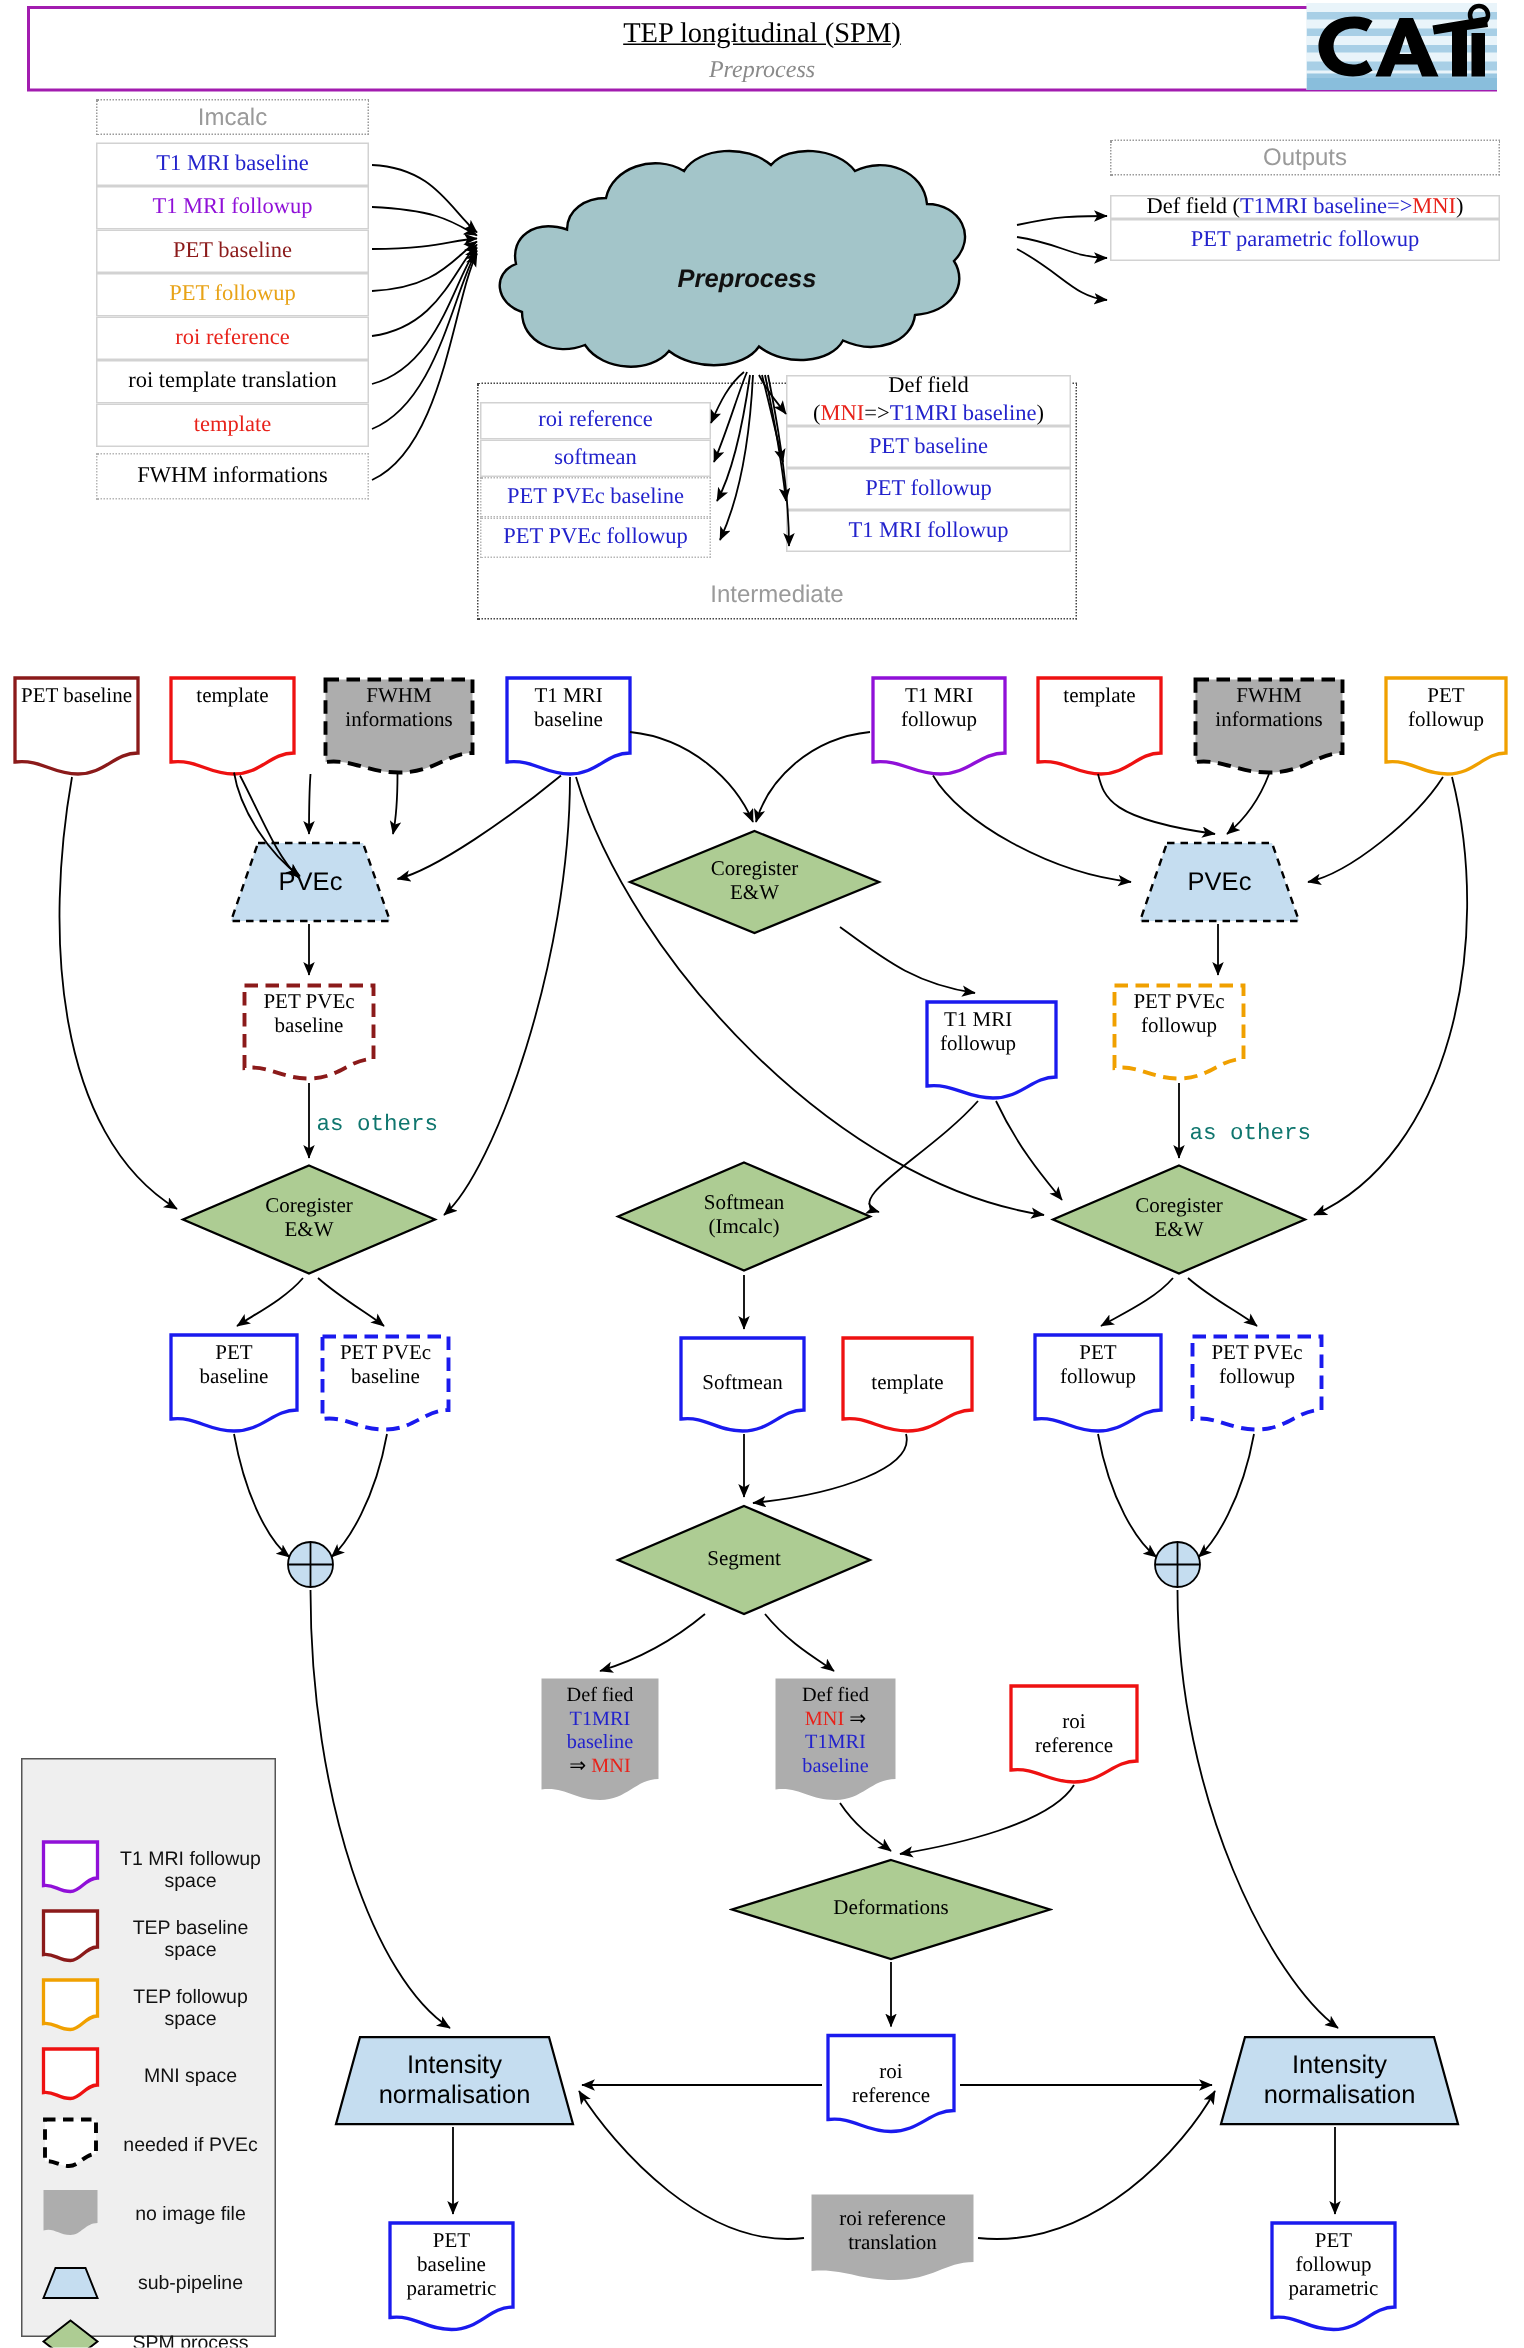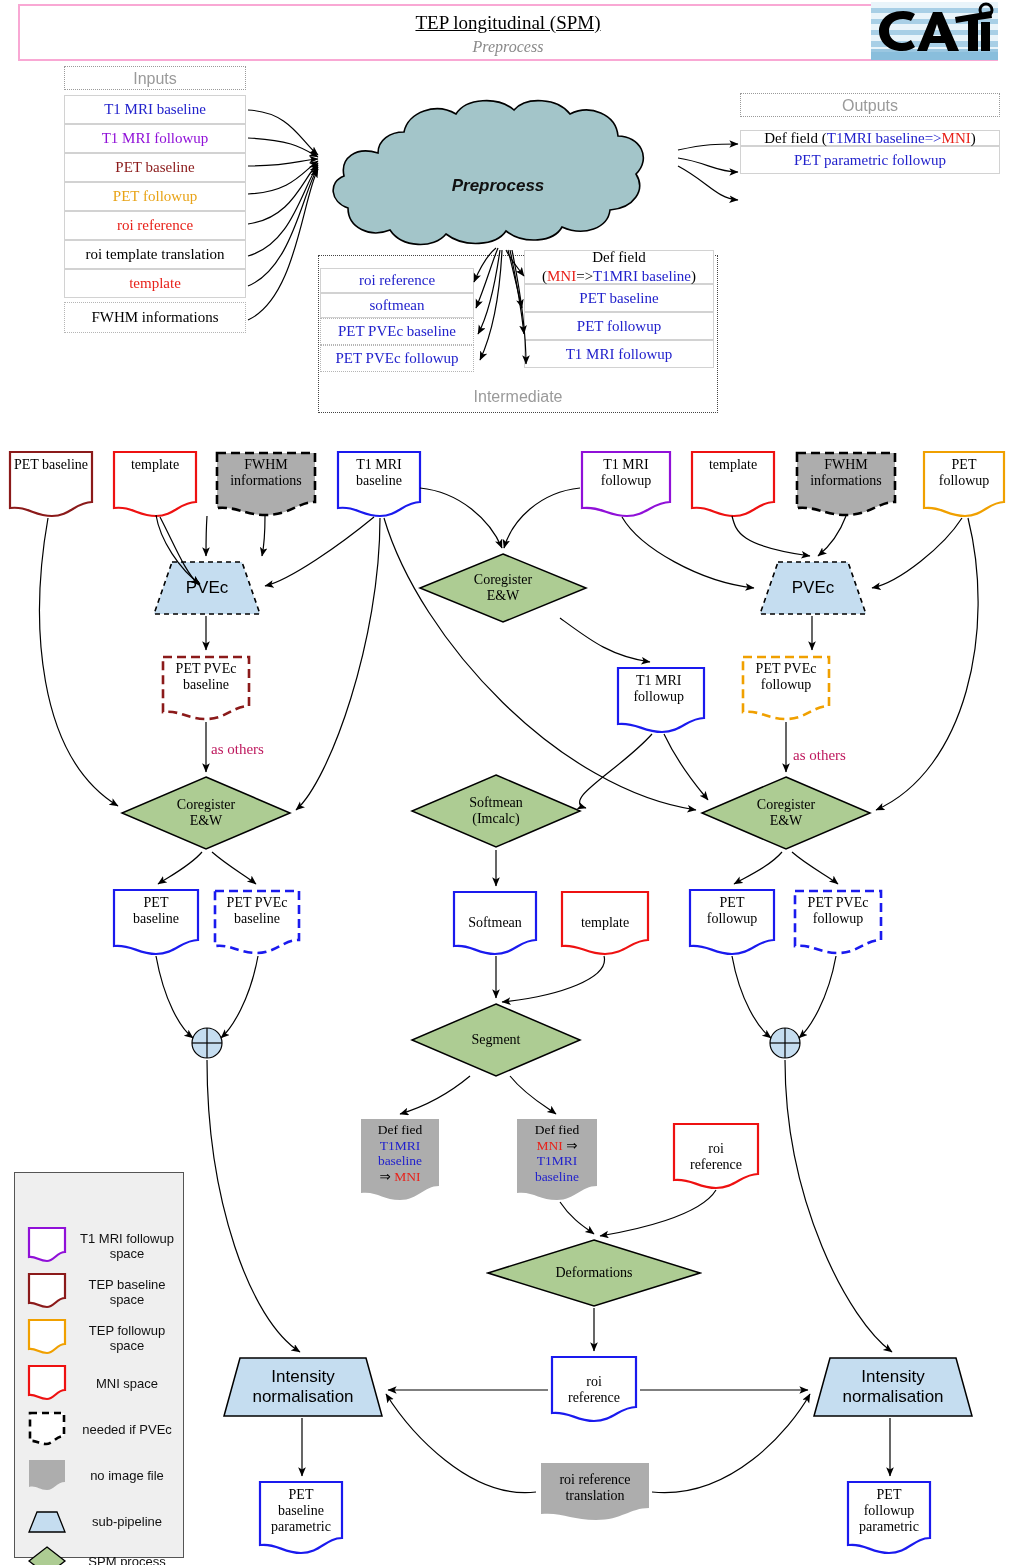--- a/index.html
+++ b/index.html
@@ -8,21 +8,21 @@
     width:1016px; height:1565px; position:relative;
     font-family:"Liberation Serif", serif;
     color:#000;
     overflow:hidden;
   }
   .abs { position:absolute; }
 
   
   #header-bar {
     left:18px; top:4px; width:980px; height:57px;
-    border:2px solid #f9a8d4; background:#fff;
+    border:2px solid #a21caf; background:#fff;
   }
   #header-title {
     position:absolute; left:0; right:0; top:6px;
     text-align:center; font-size:19px; text-decoration:underline;
     font-family:"Liberation Serif", serif;
   }
   #header-subtitle {
     position:absolute; left:0; right:0; top:32px;
     text-align:center; font-size:16px; font-style:italic; color:#8a8a8a;
     font-family:"Liberation Serif", serif;
@@ -92,22 +92,22 @@
     display:flex; align-items:center; justify-content:center;
     text-align:center; line-height:1.15;
     font-family:"Liberation Sans", sans-serif;
   }
   .trap > svg { position:absolute; left:0; top:0; }
   .trap .lbl { position:relative; z-index:2; }
 
   .junction { position:absolute; }
 
   .aslabel {
-    position:absolute; color:#be185d; font-size:15px;
-    font-family:Liberation Serif, serif; white-space:nowrap;
+    position:absolute; color:#0f766e; font-size:15px;
+    font-family:Liberation Mono, monospace; white-space:nowrap;
   }
 
   
   #legend {
     left:14px; top:1172px; width:170px; height:386px;
     border:1px solid #555; background:#efefef;
   }
   .legend-row { position:absolute; left:0; width:100%; height:46px; }
   .legend-swatch { position:absolute; left:12px; top:3px; width:40px; height:40px; }
   .legend-text {
@@ -144,21 +144,21 @@
     <g fill="#000">
       <path d="M32 9 C14 9 8 21 8 29 C8 39 16 49 31 49 C37 49 41 47 44 45 L40 38 C37 40 35 41 31 41 C23 41 18 35 18 29 C18 22 23 17 32 17 C35 17 38 18 40 19 L44 12 C41 10 37 9 32 9 Z"></path>
       <path d="M62 10 L46 49 L56 49 L59 41 L74 41 L77 49 L88 49 L71 10 Z M62 34 L66 22 L70 34 Z"></path>
       <path d="M84 15 L120 9 L121 16 L107 18 L107 49 L97 49 L97 19 L85 21 Z"></path>
       <circle cx="115" cy="8" r="6" fill="none" stroke="#000" stroke-width="3"></circle>
       <rect x="110" y="20" width="9" height="29"></rect>
     </g>
   </svg>
 </div>
 
-<div class="abs group-label" id="inputs-label" style="left:64px; top:66px; width:182px; height:24px;">Inputs</div>
+<div class="abs group-label" id="inputs-label" style="left:64px; top:66px; width:182px; height:24px;">Imcalc</div>
 <div class="abs stack" id="inputs-stack" style="left:64px; top:95px; width:182px;">
   <div class="row blue" style="height:29px">T1 MRI baseline</div>
   <div class="row purple" style="height:29px">T1 MRI followup</div>
   <div class="row darkred" style="height:29px">PET baseline</div>
   <div class="row orange" style="height:29px">PET followup</div>
   <div class="row red" style="height:29px">roi reference</div>
   <div class="row black" style="height:29px">roi template translation</div>
   <div class="row red" style="height:29px">template</div>
   <div class="row black dotted" style="height:31px; margin-top:4px">FWHM informations</div>
 </div>
@@ -280,21 +280,21 @@
     </svg>
   <span class="lbl">Coregister<br>E&amp;W</span>
 </div>
 
 <div class="doc" style="left:160px; top:654px; width:92px; height:68px;">
   <svg width="92" height="68">
       <path d="M3,3 L89,3 L89,52 C73,52 66,65 46,65 C27,65 20,56 3,58 Z" fill="#fff" stroke="#8b1a1a" stroke-width="2.6" stroke-dasharray="9,5"></path>
     </svg>
   <span class="lbl">PET PVEc<br>baseline</span>
 </div>
-<div class="doc" style="left:616px; top:666px; width:72px; height:68px;justify-content:flex-end;">
+<div class="doc" style="left:616px; top:666px; width:72px; height:68px;">
   <svg width="90" height="68">
       <path d="M2,2 L88,2 L88,52 C72,52 65,66 46,66 C27,66 20,56 2,58 Z" fill="#fff" stroke="#1a1aee" stroke-width="2.2"></path>
     </svg>
   <span class="lbl">T1 MRI<br>followup</span>
 </div>
 <div class="doc" style="left:740px; top:654px; width:92px; height:68px;">
   <svg width="92" height="68">
       <path d="M3,3 L89,3 L89,52 C73,52 66,65 46,65 C27,65 20,56 3,58 Z" fill="#fff" stroke="#f0a000" stroke-width="2.6" stroke-dasharray="9,5"></path>
     </svg>
   <span class="lbl">PET PVEc<br>followup</span>

